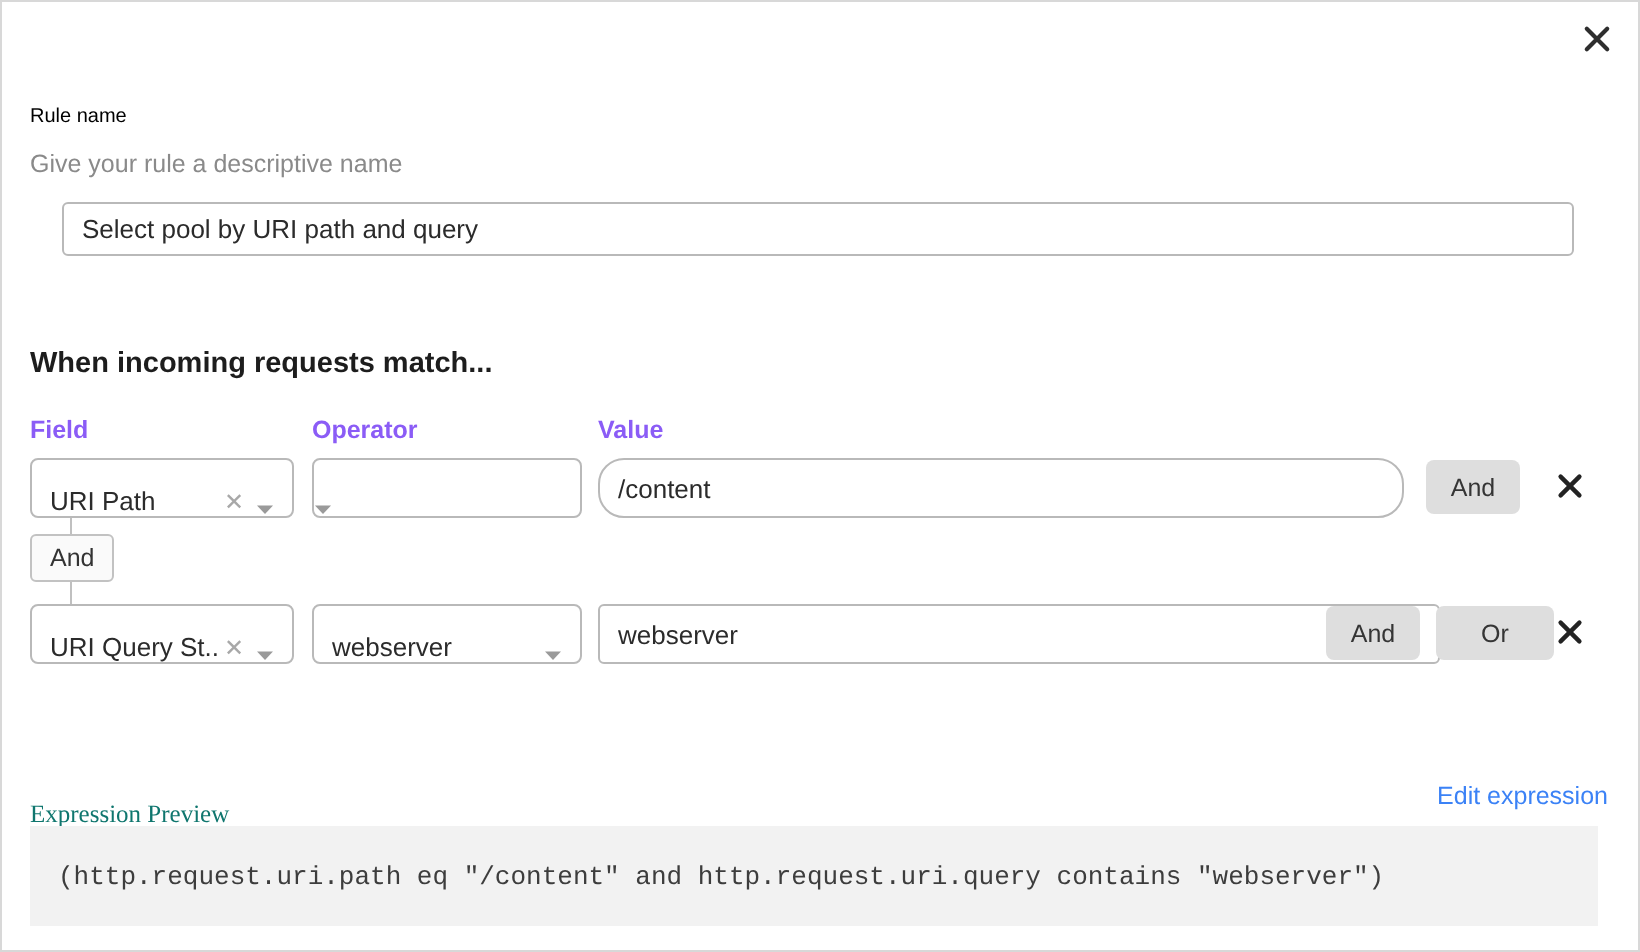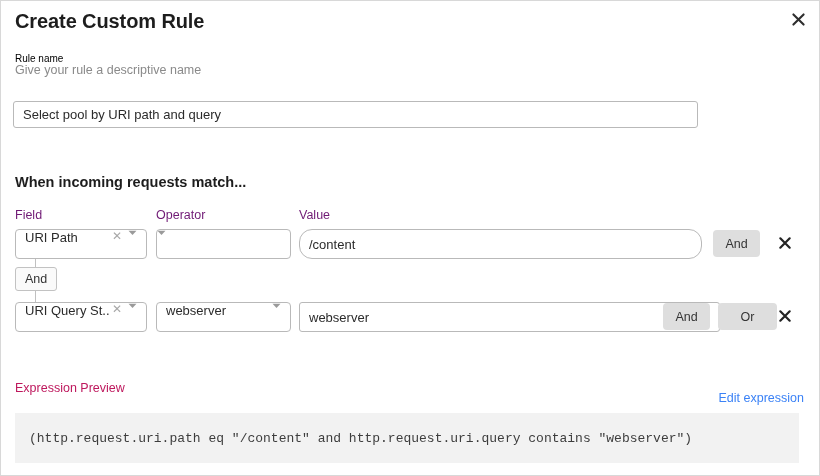--- a/index.html
+++ b/index.html
@@ -57,56 +57,57 @@
     font-size: 10px;
     color: #000000;
   }
   .field-help {
     position: absolute;
     left: 14px;
     font-size: 12.5px;
     color: #8a8a8a;
   }
   .rule-name-label { top: 52px; }
-  .rule-name-help  { top: 62px; text-align: center; }
+  .rule-name-help  { top: 74px; text-align: center; }
 
   .text-input {
     box-sizing: border-box;
     background: #ffffff;
     border: 1px solid #b9b9b9;
     border-radius: 3px;
     font-family: "Liberation Sans", sans-serif;
     font-size: 13px;
     color: #2b2b2b;
     padding: 0 9px;
     outline: none;
   }
   .rule-name-input {
     position: absolute;
-    left: 12px;
+    left: 30px;
     top: 100px;
-    width: 685px;
+    width: 756px;
     height: 27px;
   }
 
   
   .section-heading {
     position: absolute;
     left: 14px;
     top: 173px;
     font-size: 14.5px;
     font-weight: bold;
     color: #1d1d1d;
   }
 
   .col-head {
     position: absolute;
     top: 207px;
     font-size: 12.5px;
-    color: #701a75;
+    color: #8b5cf6;
+    font-weight: bold;
   }
   .col-head-field    { left: 14px; }
   .col-head-operator { left: 155px; }
   .col-head-value    { left: 298px; text-align: right; }
 
   
   .cond-row {
     position: absolute;
     left: 0;
     height: 30px;
@@ -115,21 +116,21 @@
   .row-2 { top: 301px; }
 
   .select-box {
     position: absolute;
     box-sizing: border-box;
     height: 30px;
     background: #ffffff;
     border: 1px solid #b9b9b9;
     border-radius: 4px;
     display: flex;
-    align-items: flex-start;
+    align-items: flex-end;
     cursor: pointer;
     user-select: none;
   }
   .select-text {
     flex: 1;
     font-size: 13px;
     color: #2b2b2b;
     padding-left: 9px;
     white-space: nowrap;
     overflow: hidden;
@@ -223,23 +224,24 @@
     color: #333333;
     display: flex;
     align-items: center;
     cursor: pointer;
   }
 
   
   .expr-label {
     position: absolute;
     left: 14px;
-    top: 380px;
-    font-size: 12.5px;
-    color: #be185d;
+    top: 399px;
+    font-size: 12.5px;
+    color: #0f766e;
+    font-family: Liberation Serif, serif;
   }
   .expr-edit-link {
     position: absolute;
     right: 15px;
     top: 390px;
     font-size: 12.5px;
     color: #3b82f6;
     text-decoration: none;
     cursor: pointer;
   }
@@ -260,21 +262,20 @@
     font-size: 13px;
     color: #3d3d3d;
     white-space: pre;
   }
 </style>
 </head>
 <body>
 
 <div class="card">
 
-  <div class="dialog-title">Create Custom Rule</div>
   <button class="close-btn">
     <svg width="15" height="15" viewBox="0 0 15 15" aria-hidden="true">
       <path d="M2.4 2.4 L12.6 12.6 M12.6 2.4 L2.4 12.6" stroke="#2e2e2e" stroke-width="2.1" stroke-linecap="round"></path>
     </svg>
   </button>
 
   <div class="field-label rule-name-label">Rule name</div>
   <div class="field-help rule-name-help">Give your rule a descriptive name</div>
   <input class="text-input rule-name-input" type="text" value="Select pool by URI path and query" style="">
 

